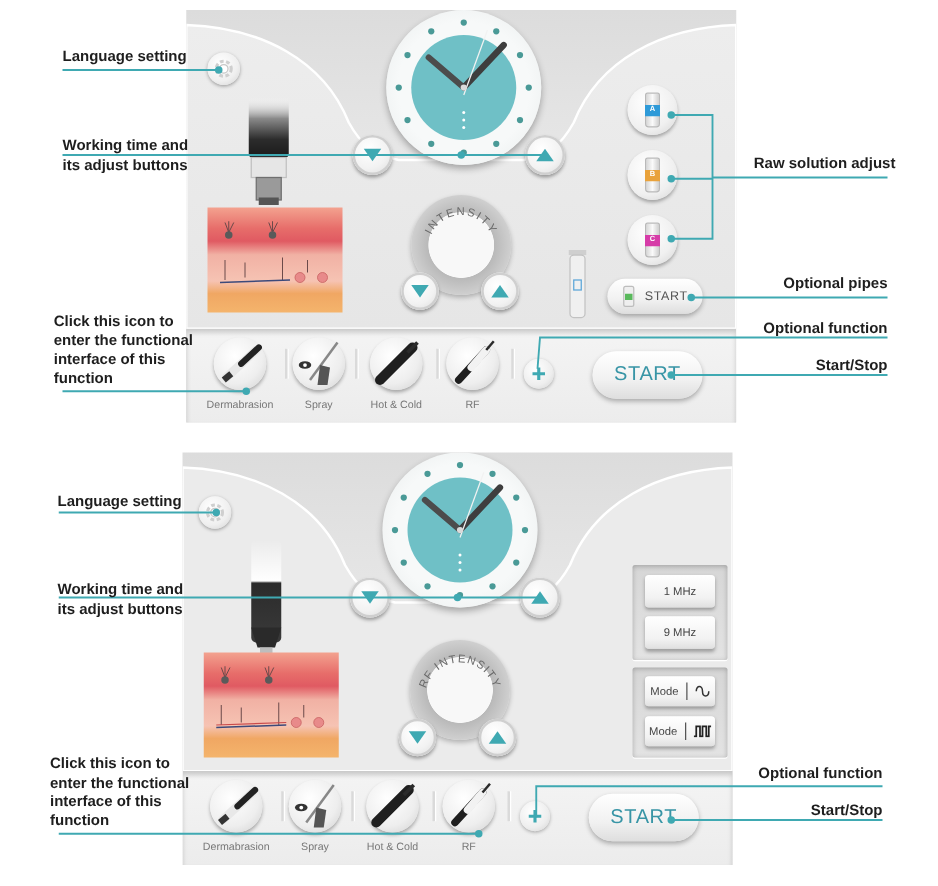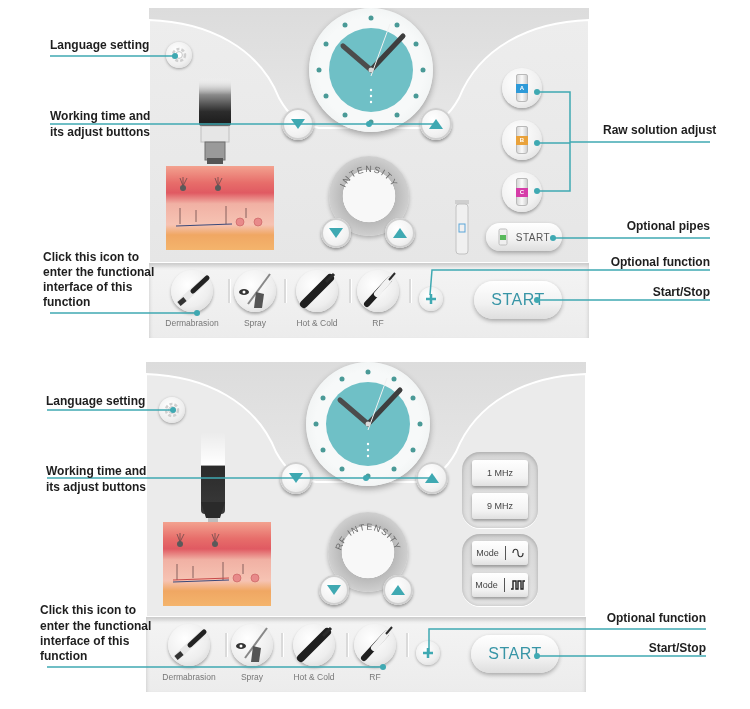--- a/index.html
+++ b/index.html
@@ -90,23 +90,24 @@
     box-shadow: 0 1px 3px rgba(0,0,0,0.3);
   }
 
   .gear {
     position: absolute; width: 26px; height: 26px; border-radius: 50%;
     background: radial-gradient(circle at 40% 35%, #ffffff 0%, #efefef 60%, #d2d2d2 100%);
     box-shadow: 0 1px 3px rgba(0,0,0,0.35);
   }
 
   .freq-box {
-    position: absolute; border-radius: 18px;
+    position: absolute; border-radius: 2px;
     background: linear-gradient(180deg, #d6d6d6, #e3e3e3);
     box-shadow: inset 0 1px 4px rgba(0,0,0,0.25), 0 1px 0 #fff;
+    margin-left: 44px;
   }
   .freq-btn {
     position: absolute; border-radius: 3px;
     background: linear-gradient(180deg, #ffffff 0%, #f2f2f2 70%, #e0e0e0 100%);
     box-shadow: 0 2px 3px rgba(0,0,0,0.3);
     display: flex; align-items: center; justify-content: center; font-size: 9px; color: #444;
   }
   .mode-sep { width: 1px; height: 14px; background: #555; margin: 0 6px; }
 
   .skin {

